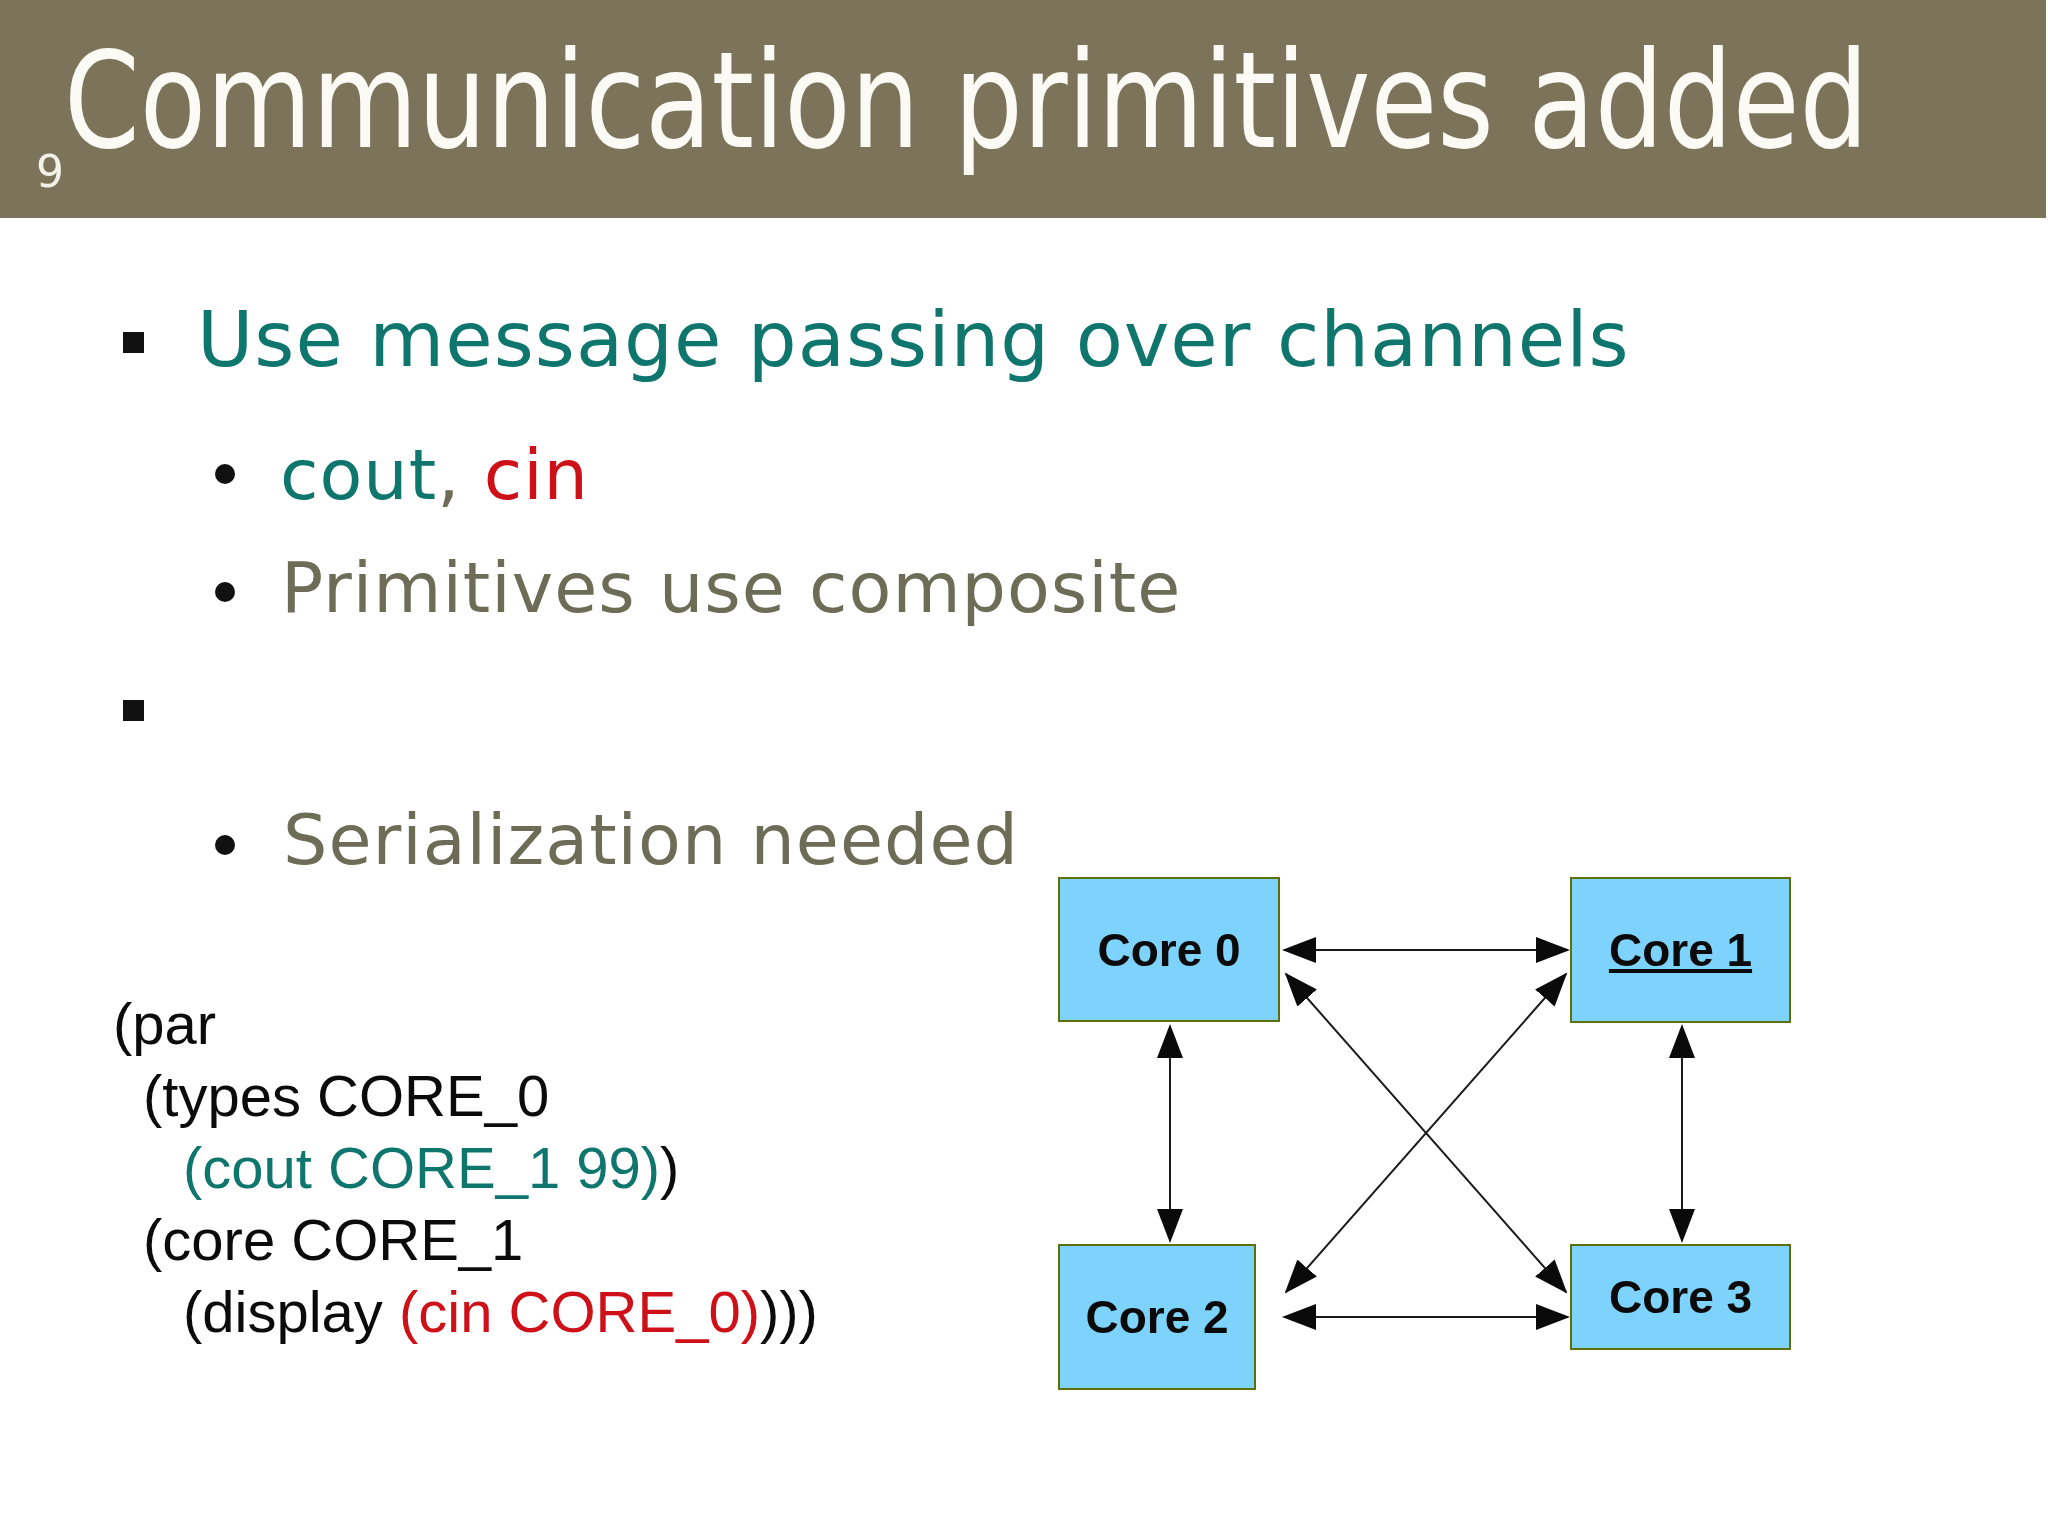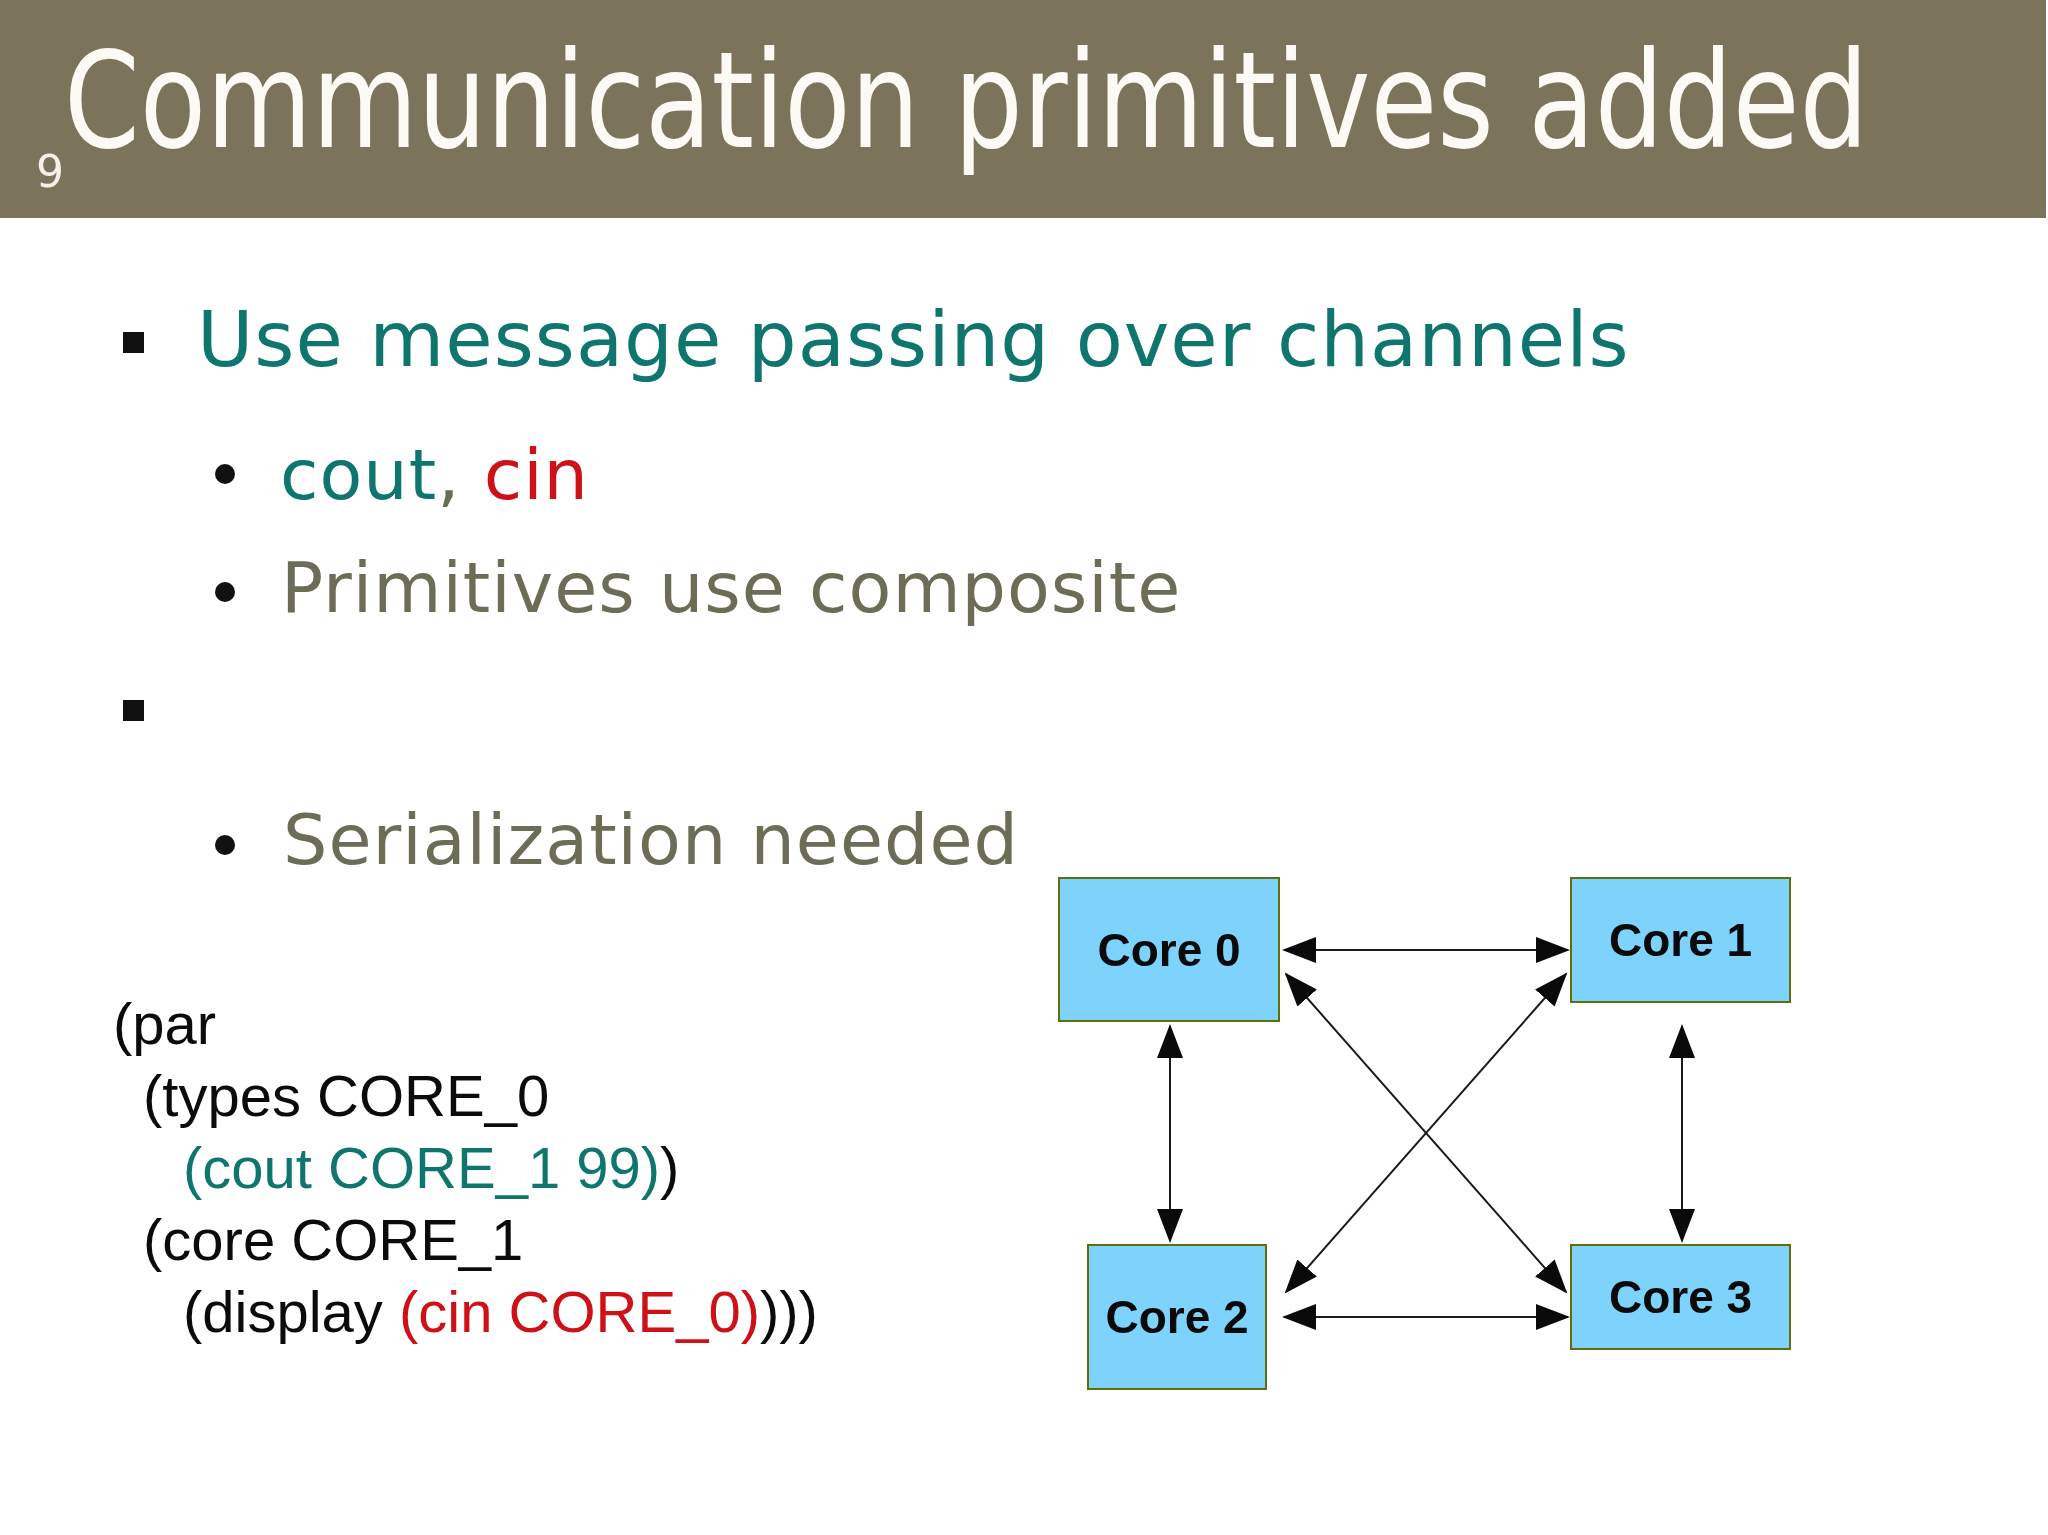--- a/index.html
+++ b/index.html
@@ -56,22 +56,22 @@
   
   .arrows{position:absolute;left:0;top:0;width:2048px;height:1535px;pointer-events:none;}
   .core-box{
     position:absolute;
     background:#7dd3fc;border:2px solid #5f6f0a;box-sizing:border-box;
     display:flex;align-items:center;justify-content:center;
     font-family:"Liberation Sans",sans-serif;font-weight:bold;
     font-size:46px;color:#0a0a0a;
   }
   .core0{left:1058px;top:877px;width:222px;height:145px;}
-  .core1{left:1570px;top:877px;width:221px;height:126px;}
-  .core2{left:1058px;top:1244px;width:180px;height:146px;margin-left:29px;}
+  .core1{left:1570px;top:877px;width:221px;height:146px;text-decoration:underline;}
+  .core2{left:1058px;top:1244px;width:198px;height:146px;}
   .core3{left:1570px;top:1244px;width:221px;height:106px;}
 </style>
 </head>
 <body>
 
 <div class="slide">
 
   <div class="header">
     <div class="slide-number">9</div>
     <div class="title">Communication primitives added</div>

